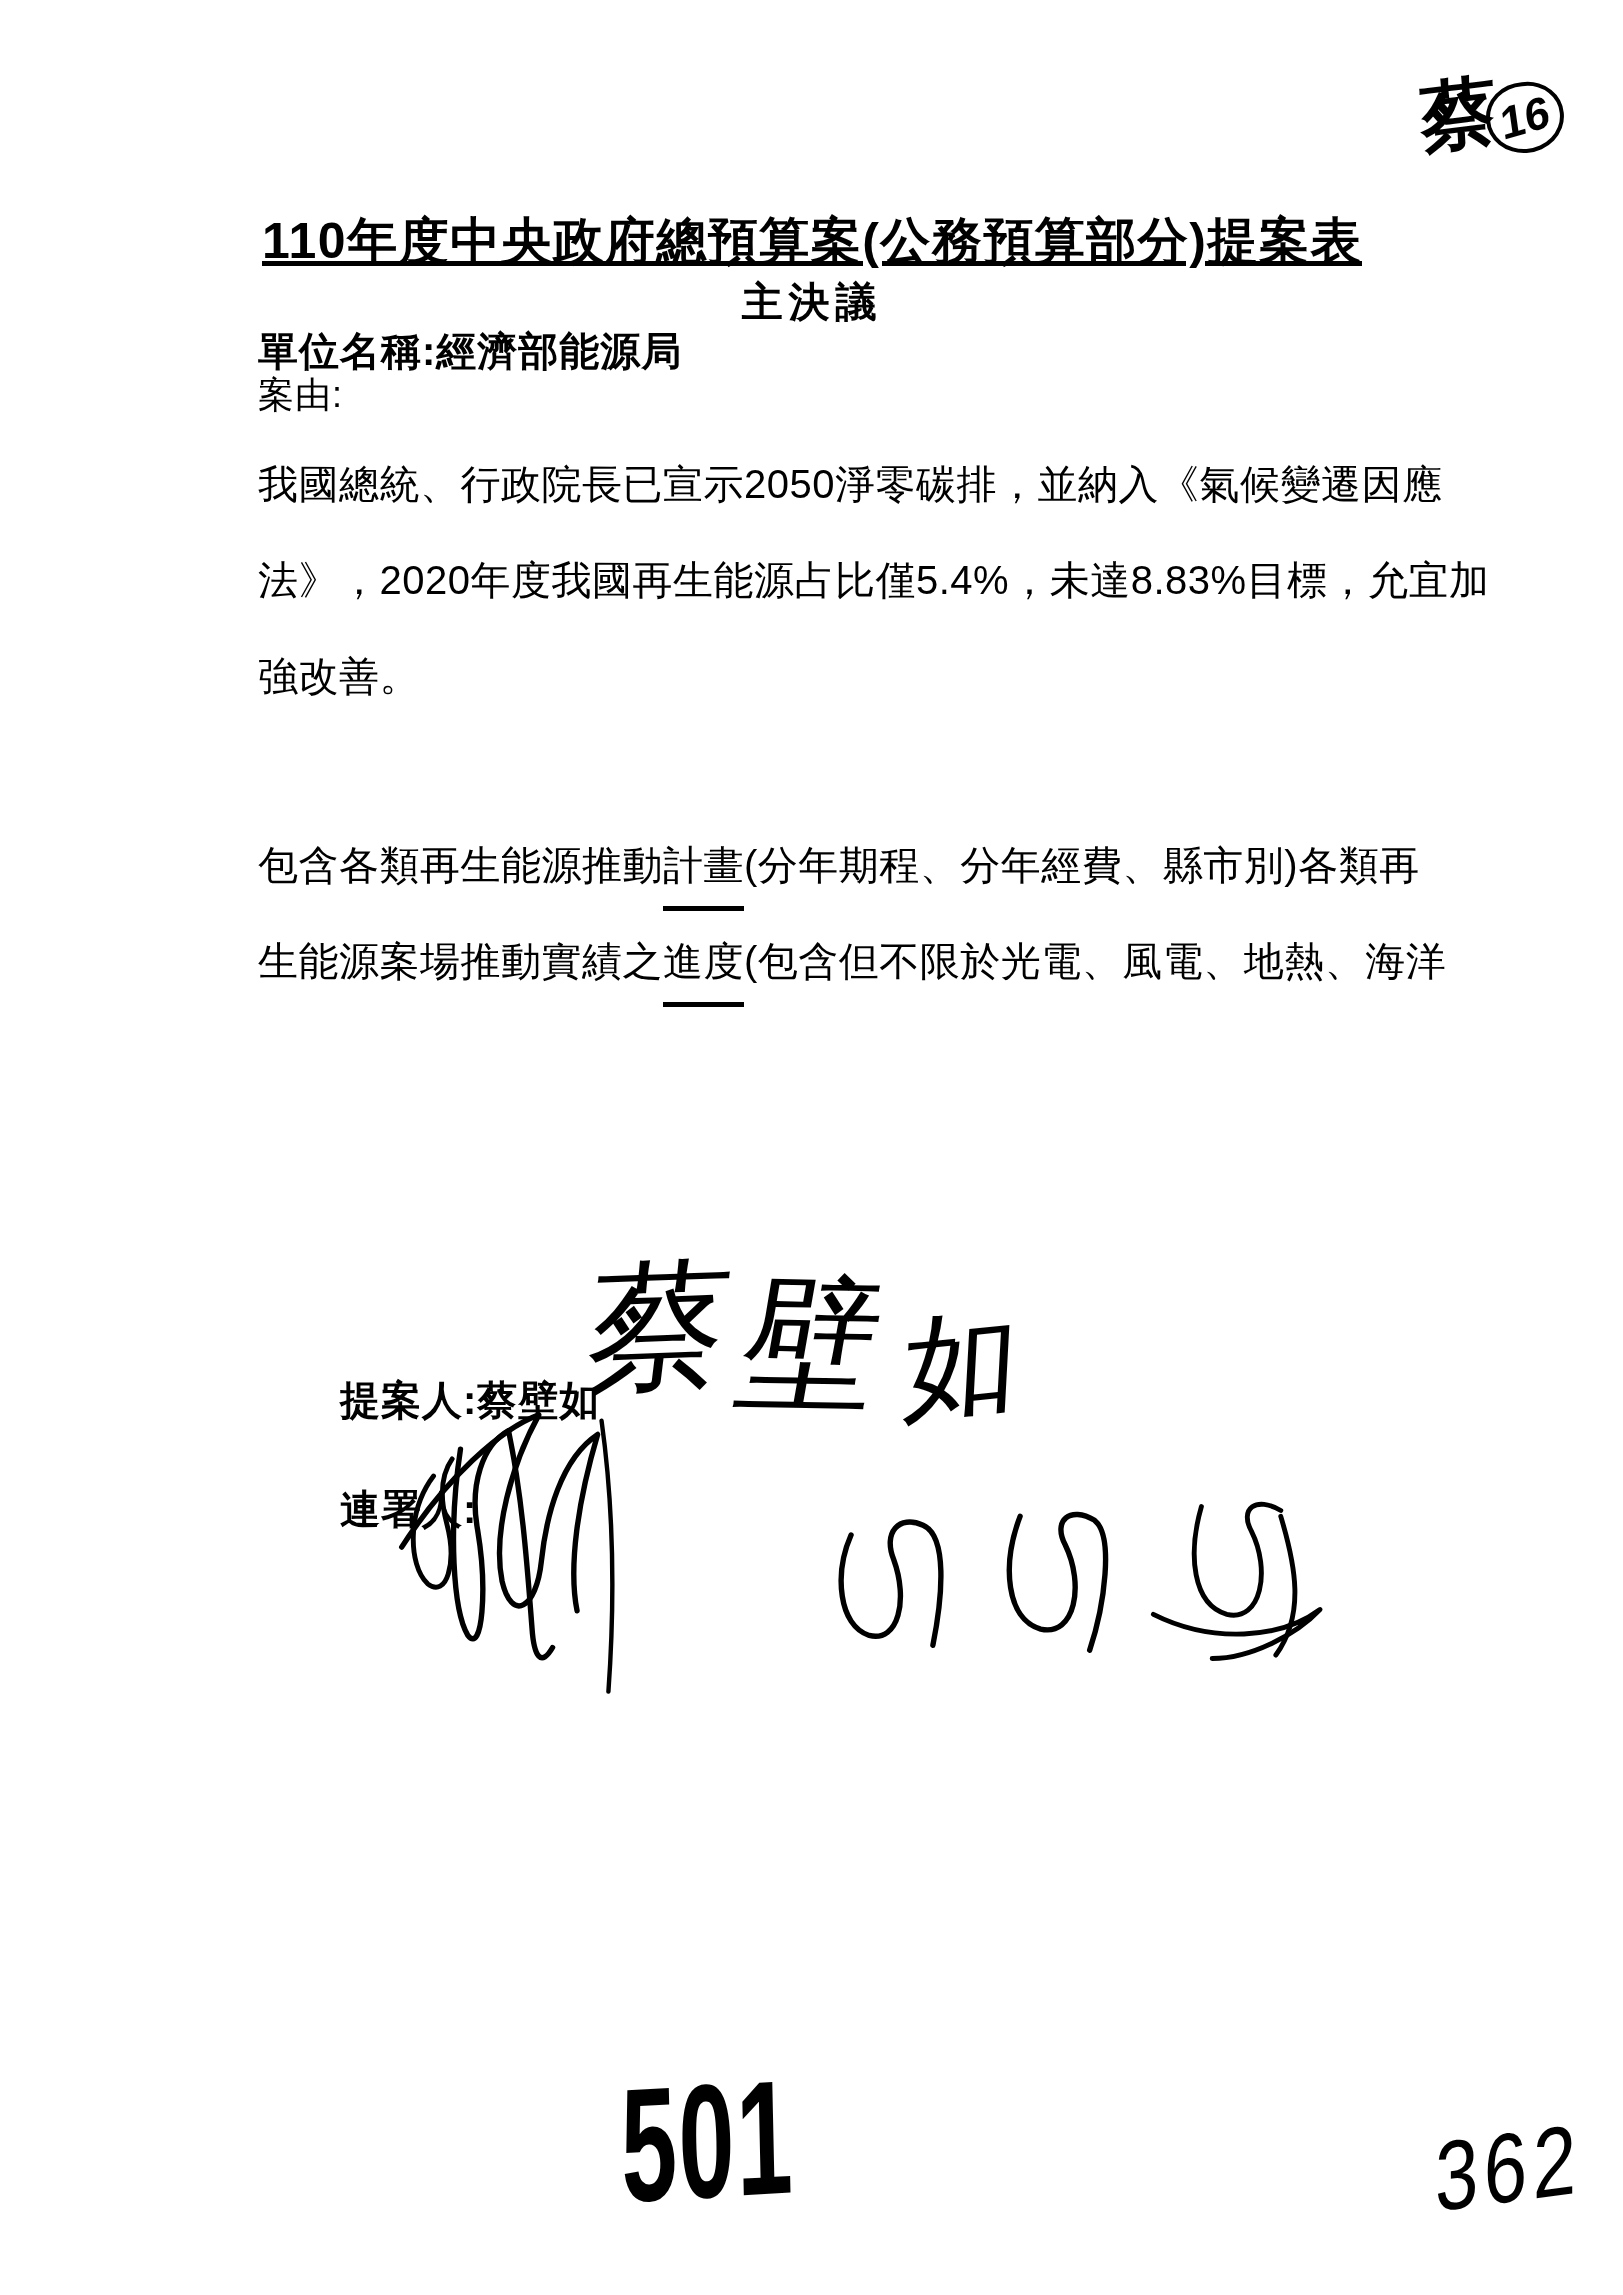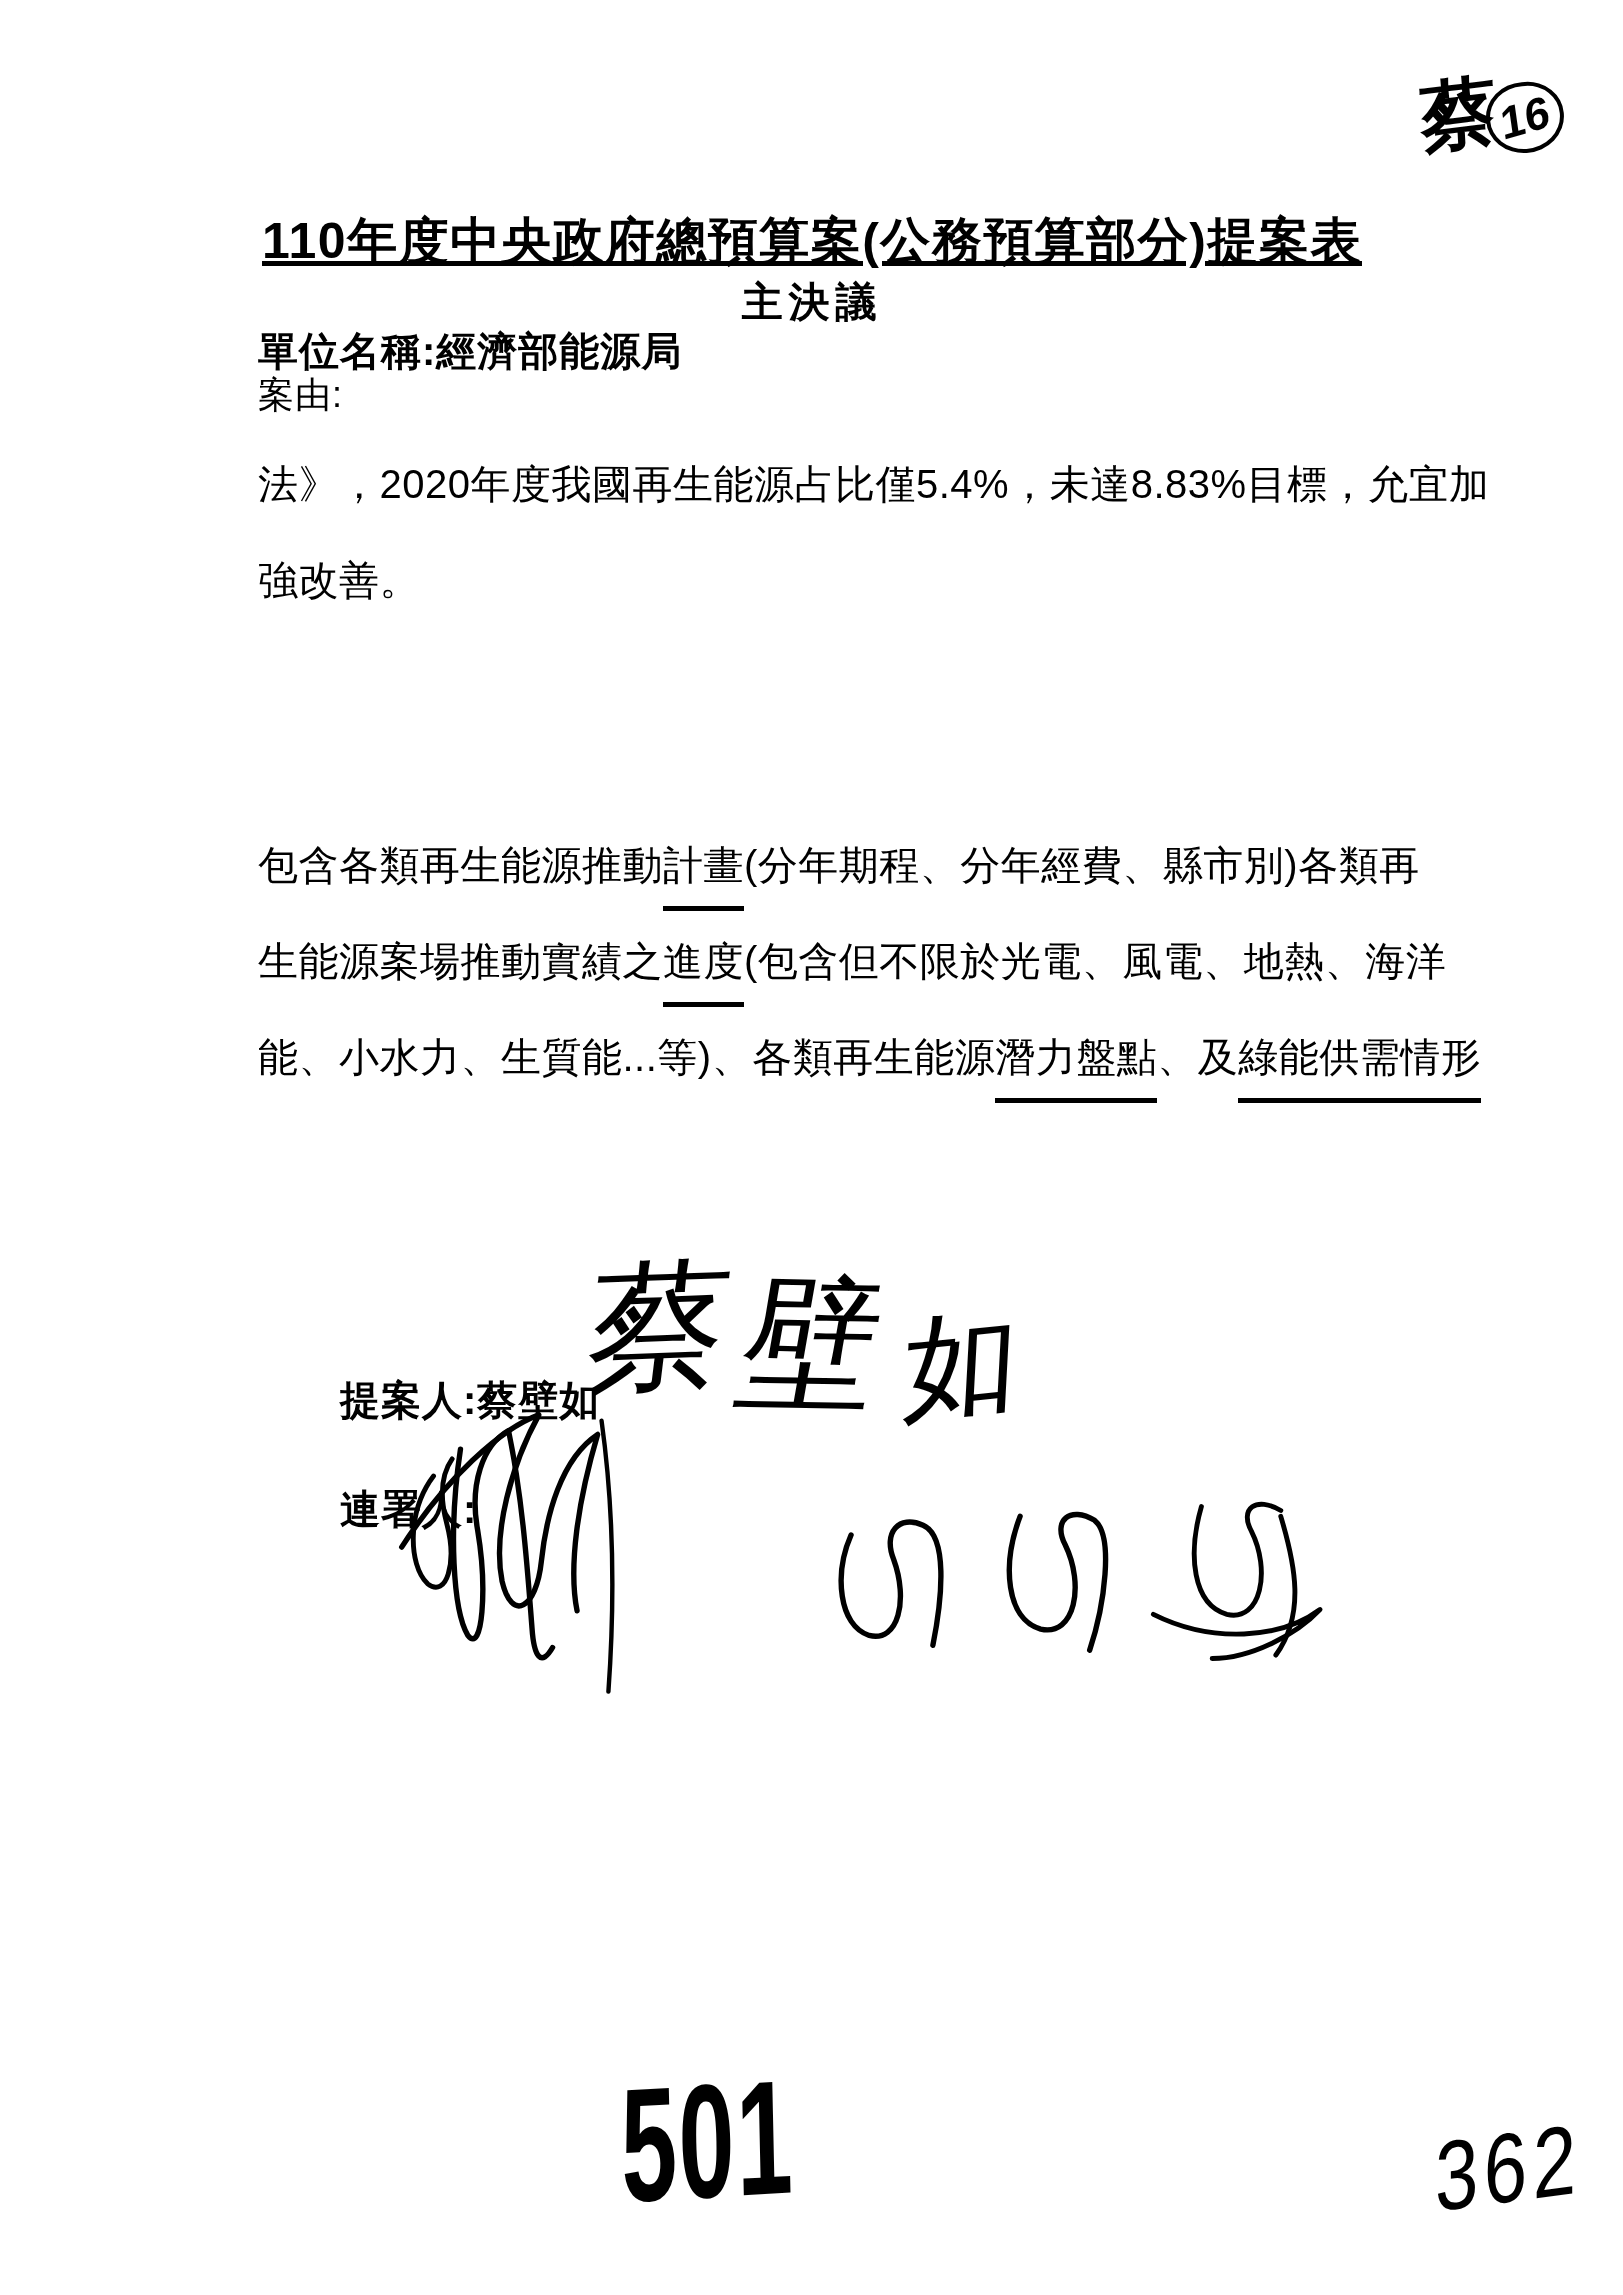--- a/index.html
+++ b/index.html
@@ -104,27 +104,27 @@
   <div class="corner-circle">
     <span class="corner-number">16</span>
   </div>
 
   <div class="doc-title">110年度中央政府總預算案(公務預算部分)提案表</div>
   <div class="doc-subtitle">主決議</div>
   <div class="unit-line">單位名稱:經濟部能源局</div>
   <div class="case-label">案由:</div>
 
   <div class="para" id="para1">
+      <div class="line"><span class="seg">我國總統、行政院長已宣示2050淨零碳排，並納入《氣候變遷因應</span></div>
       <div class="line"><span class="seg">法》，2020年度我國再生能源占比僅5.4%，未達8.83%目標，允宜加</span></div>
       <div class="line"><span class="seg">強改善。</span></div>
     </div>
   <div class="para" id="para2">
       <div class="line"><span class="seg">包含各類再生能源推動</span><span class="seg u">計畫</span><span class="seg">(分年期程、分年經費、縣市別)各類再</span></div>
       <div class="line"><span class="seg">生能源案場推動實績之</span><span class="seg u">進度</span><span class="seg">(包含但不限於光電、風電、地熱、海洋</span></div>
-      <div class="line"><span class="seg">能、小水力、生質能...等)、各類再生能源</span><span class="seg u">潛力盤點</span><span class="seg">、及</span><span class="seg u">綠能供需情形</span></div>
     </div>
 
   <div class="sig-label" id="proposer-label">提案人:蔡壁如</div>
   <div class="proposer-sig">
     <span class="c1">蔡</span>
     <span class="c2">壁</span>
     <span class="c3">如</span>
   </div>
   <div class="sig-label" id="cosigner-label">連署人:</div>
 

